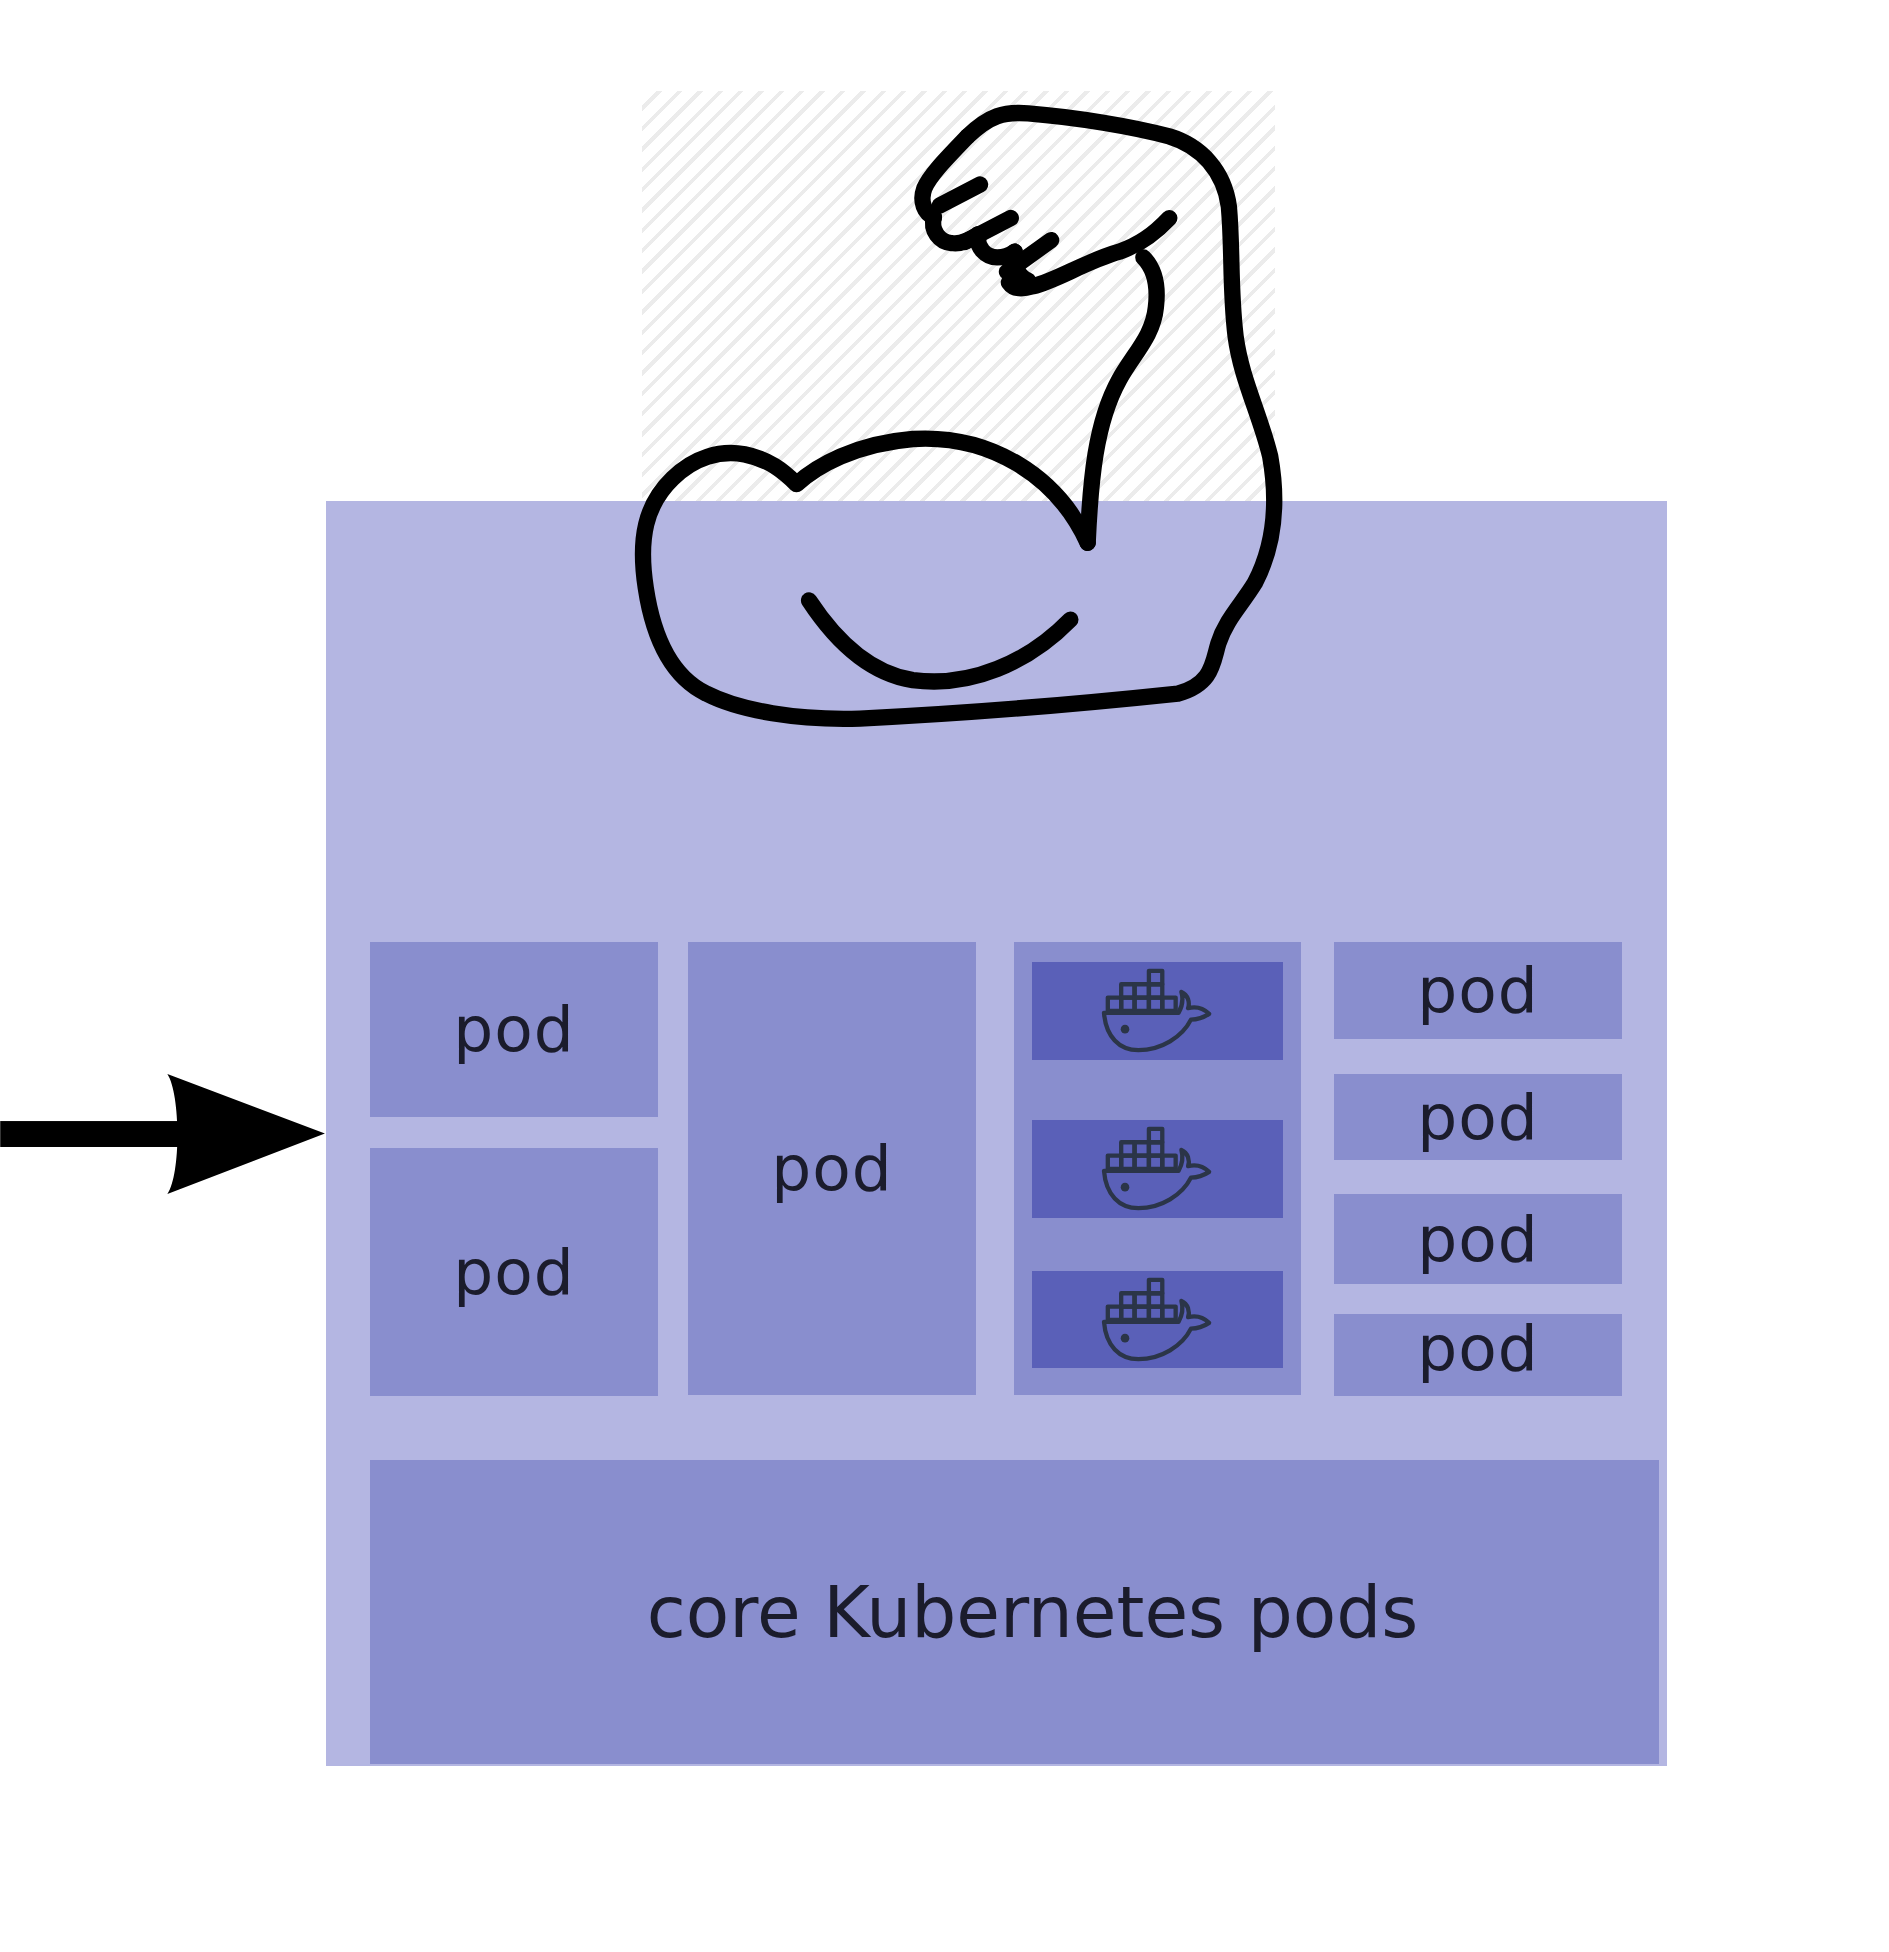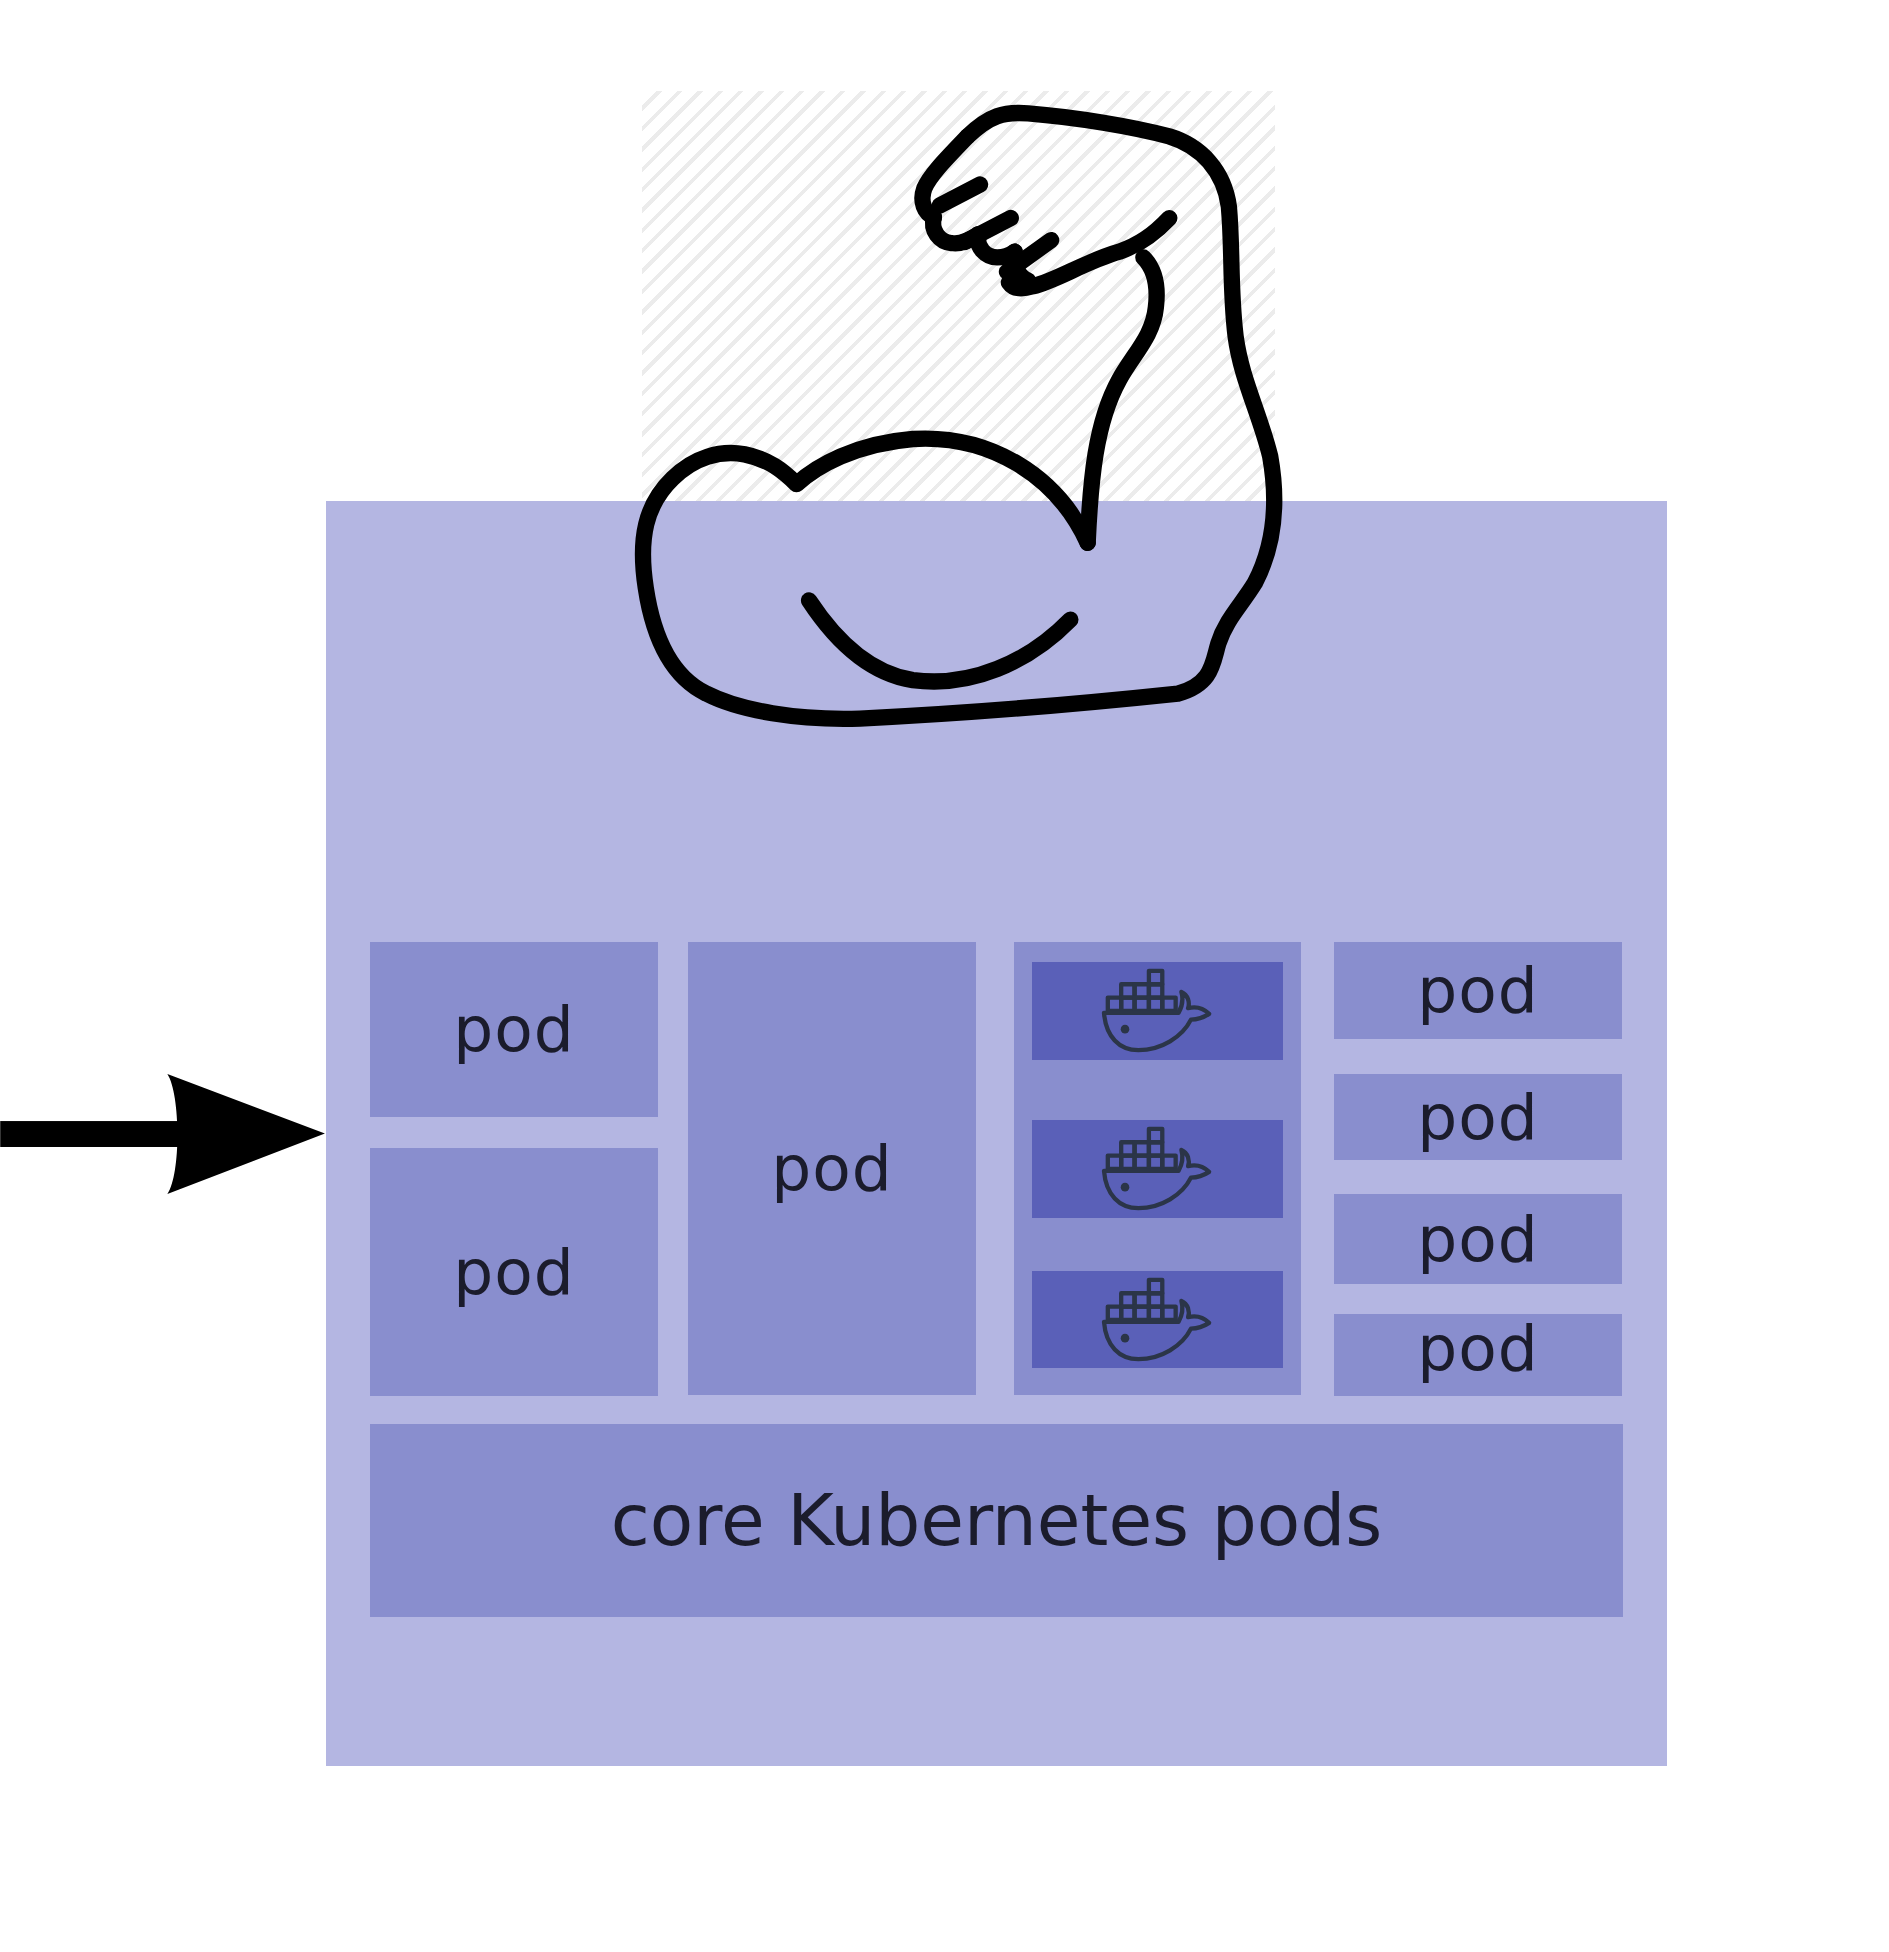--- a/index.html
+++ b/index.html
@@ -95,21 +95,21 @@
 <div class="abs pod" style="left:1334px;top:1074px;width:288px;height:86px;">
   <span>pod</span>
 </div>
 <div class="abs pod" style="left:1334px;top:1194px;width:288px;height:90px;">
   <span>pod</span>
 </div>
 <div class="abs pod" style="left:1334px;top:1314px;width:288px;height:82px;overflow:hidden;align-items:flex-start;">
   <span style="margin-top:-1.9px;">pod</span>
 </div>
 
-<div class="abs pod core" style="left:370px;top:1424px;width:1253px;height:193px;">
+<div class="abs pod core" style="left:370px;top:1460px;width:1253px;height:304px;padding-left:36px;">
   <span>core Kubernetes pods</span>
 </div>
 
 <svg class="overlay" width="1890" height="1952" viewBox="0 0 1967 2032">
 
   <g>
     <rect x="0" y="1167" width="190" height="27" fill="#000"></rect>
     <path d="M174 1118 L338 1180 L174 1243 C188 1222 188 1140 174 1118 Z" fill="#000"></path>
   </g>
 

